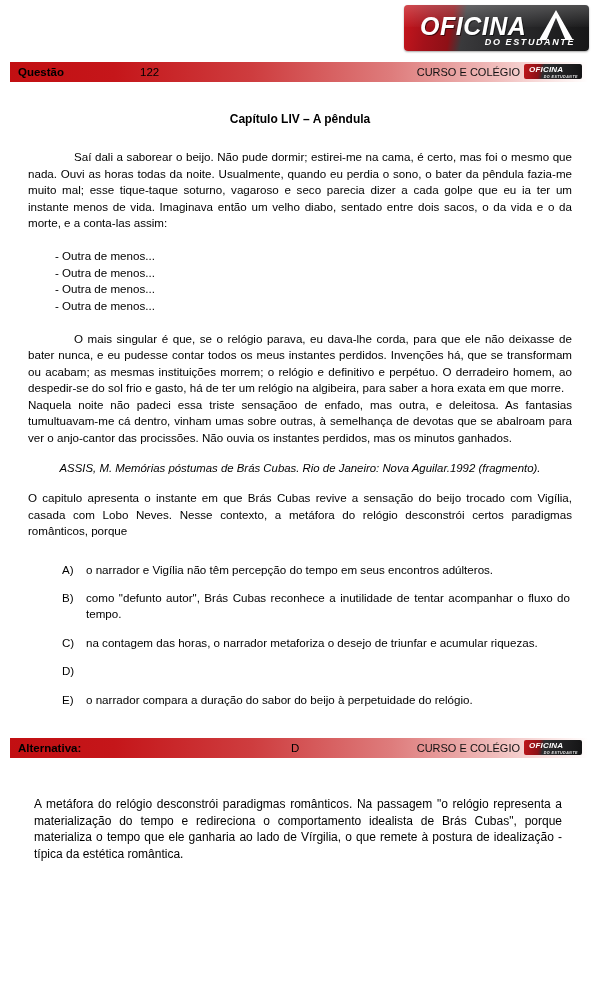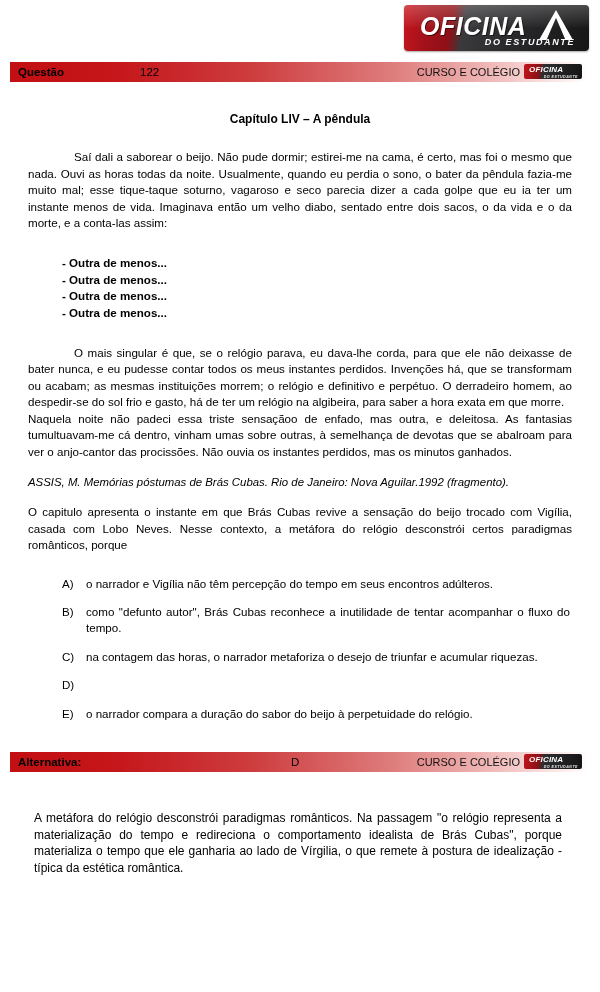--- a/index.html
+++ b/index.html
@@ -150,30 +150,31 @@
     margin-top: 29px;
   }
   p.just {
     text-align: justify;
     margin: 0;
   }
   .p-indent { text-indent: 46px; }
   .spacer-lg { height: 22px; }
   .spacer-md { height: 14px; }
 
-  .dash-list { margin: 10px; padding: 0; list-style: none; font-weight: bold; }
+  .dash-list { margin: 3px; padding: 0; list-style: none; }
   .dash-list li {
     margin: 0 0 0 24px;
     line-height: 16.4px;
   }
 
   .citation {
     font-style: italic;
     font-size: 11.4px;
     margin: 0;
+    text-align: center;
   }
 
   
   .alts { margin: 0; padding: 0; list-style: none; }
   .alt {
     display: flex;
     margin: 0 0 12px 0;
     padding-left: 34px;
     padding-right: 2px;
   }

